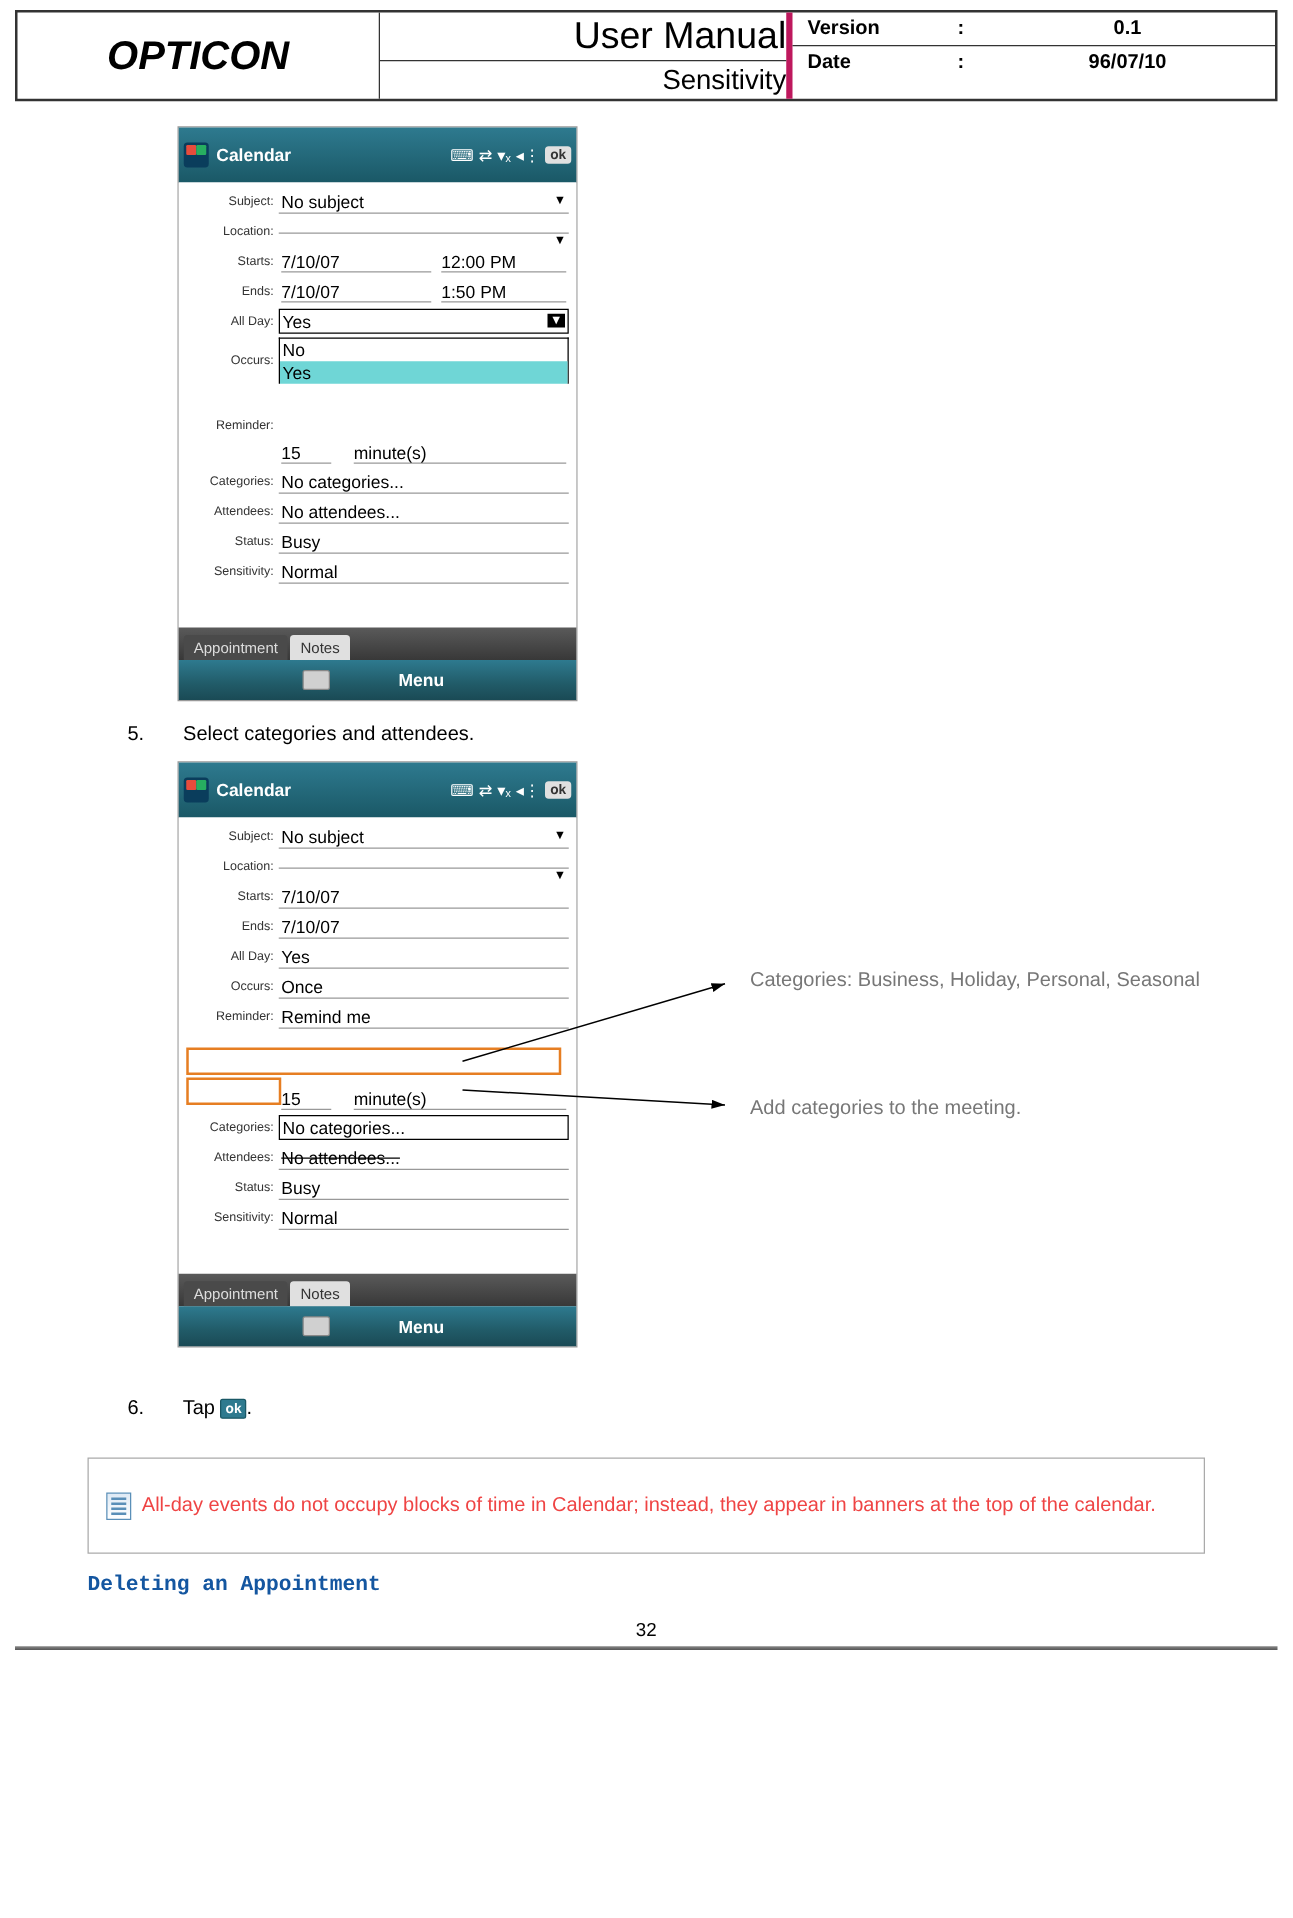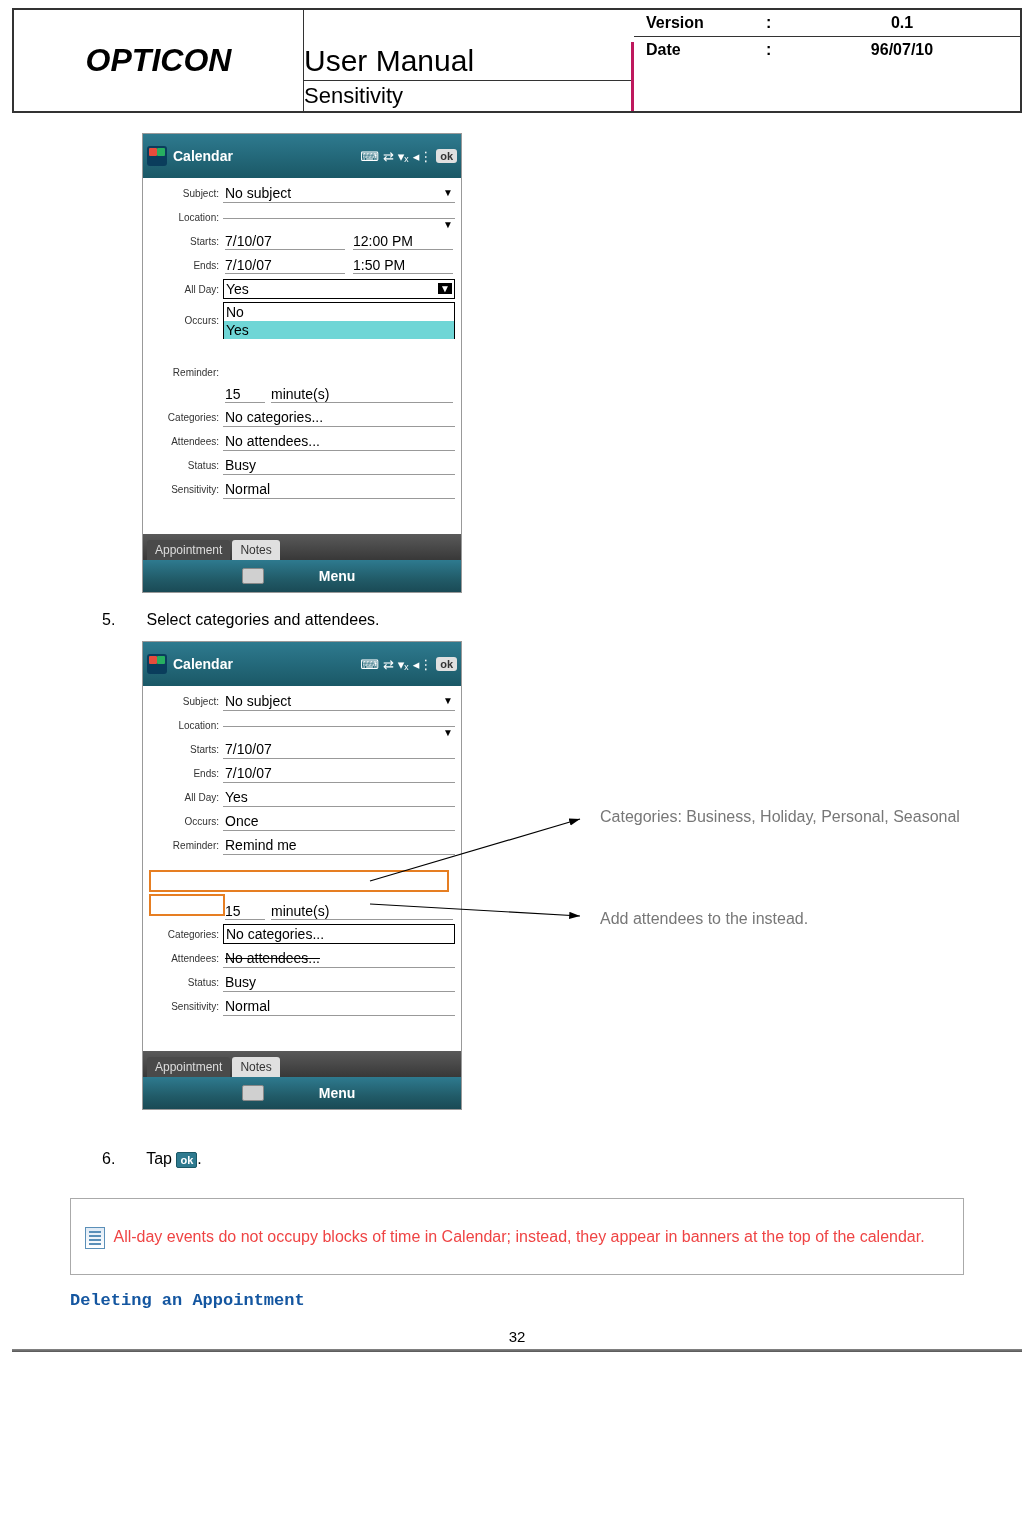--- a/index.html
+++ b/index.html
@@ -1,20 +1,20 @@
 <!DOCTYPE html>
 <html><head>
   <meta charset="utf-8">
   <style>
     * { box-sizing: border-box; margin: 0; padding: 0; }
     body { font-family: Verdana, Arial, sans-serif; background: #fff; width: 1034px; margin: 0 auto; }
     
     .page-header { border: 2px solid #333; margin: 8px 12px 0; display: flex; }
     .hdr-brand { width: 290px; border-right: 1px solid #333; display: flex; align-items: center; justify-content: center; font-size: 32px; font-style: italic; font-weight: bold; }
-    .hdr-title-block { width: 330px; border-right: 3px solid #be185d; text-align: left; margin-top: 32px; }
+    .hdr-title-block { width: 330px; border-right: 5px solid #be185d; text-align: right; }
     .hdr-title { font-size: 30px; border-bottom: 1px solid #333; padding: 2px 0; }
     .hdr-subtitle { font-size: 22px; padding: 2px 0; }
     .hdr-meta { flex: 1; font-size: 16px; font-weight: bold; }
     .hdr-meta-row { display: flex; padding: 4px 12px; }
     .hdr-meta-row:first-child { border-bottom: 1px solid #333; }
     .hdr-meta-label { width: 120px; }
     .hdr-meta-colon { width: 30px; }
     .hdr-meta-val { flex: 1; text-align: center; }
     
     .content { padding: 20px 60px 10px; position: relative; }
@@ -33,21 +33,21 @@
     .ds-row { display: flex; align-items: center; margin-bottom: 2px; min-height: 22px; }
     .ds-label { width: 74px; text-align: right; font-size: 10px; color: #333; padding-right: 4px; }
     .ds-value { flex: 1; font-size: 14px; border-bottom: 1px solid #999; padding: 1px 2px; position: relative; }
     .ds-value-double { display: flex; gap: 8px; }
     .ds-value-double > span { border-bottom: 1px solid #999; }
     .ds-value-double > span:first-child { flex: 1.2; }
     .ds-value-double > span:last-child { flex: 1; }
     .ds-caret { position: absolute; right: 2px; top: 3px; font-size: 10px; }
     .ds-dropdown { background: #fff; border: 1px solid #000; }
     .ds-dropdown-sel { background: #6fd6d6; }
-    .ds-reminder-units { display: flex; gap: 6px; margin-top: 44px; }
+    .ds-reminder-units { display: flex; gap: 18px; margin-top: 44px; }
     .ds-reminder-units > span { border-bottom: 1px solid #999; }
     .ds-reminder-units > span:first-child { width: 40px; }
     .ds-reminder-units > span:last-child { flex: 1; }
     
     .ds-tabs { background: linear-gradient(to bottom, #5a5a5a 0%, #383838 100%); height: 26px; display: flex; align-items: flex-end; padding: 0 4px; }
     .ds-tab { background: #4a4a4a; color: #ddd; font-size: 12px; padding: 3px 8px; border-radius: 3px 3px 0 0; margin-right: 2px; }
     .ds-tab.active { background: #e0e0e0; color: #333; }
     
     .ds-menubar { background: linear-gradient(to bottom, #2e7a8f 0%, #215b68 60%, #1a4a55 100%); height: 32px; display: flex; align-items: center; justify-content: center; color: #fff; font-size: 14px; font-weight: bold; position: relative; }
     .ds-kbd-icon { position: absolute; left: 50%; margin-left: -60px; width: 22px; height: 16px; background: #d0d0d0; border: 1px solid #888; border-radius: 2px; }
@@ -283,21 +283,21 @@
             <path d="M0,0 L0,6 L9,3 z" fill="#000"></path>
           </marker>
         </defs>
       <line x1="0" y1="3" x2="210" y2="15" stroke="#000" stroke-width="1.2" marker-end="url(#ah2)"></line>
     </svg>
 
     <div class="annotations" style="left:540px; top:160px; width:360px;">
       <div class="anno-text">Categories: Business, Holiday, Personal, Seasonal</div>
     </div>
     <div class="annotations" style="left:540px; top:262px; width:380px;">
-      <div class="anno-text">Add attendees to the instead.</div>
+      <div class="anno-text">Add categories to the meeting.</div>
     </div>
   </div>
 
   <div class="step-line" style="margin-top:40px">
     <span class="step-num">6.</span>
     <span>Tap </span><span class="ok-inline">ok</span><span>.</span>
   </div>
 
   <div class="note-box">
     <span class="note-icon"></span>

